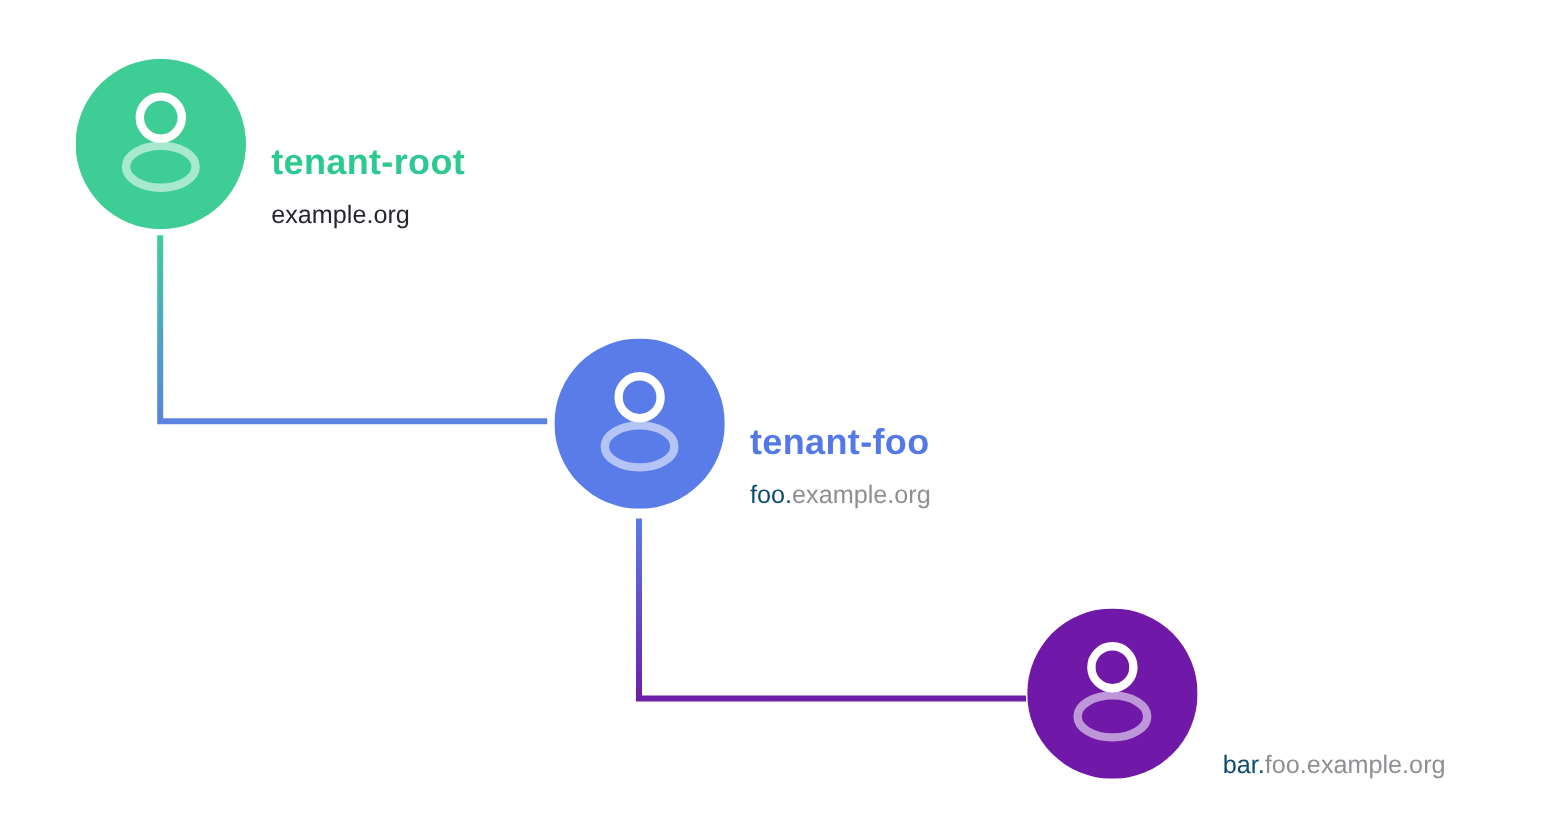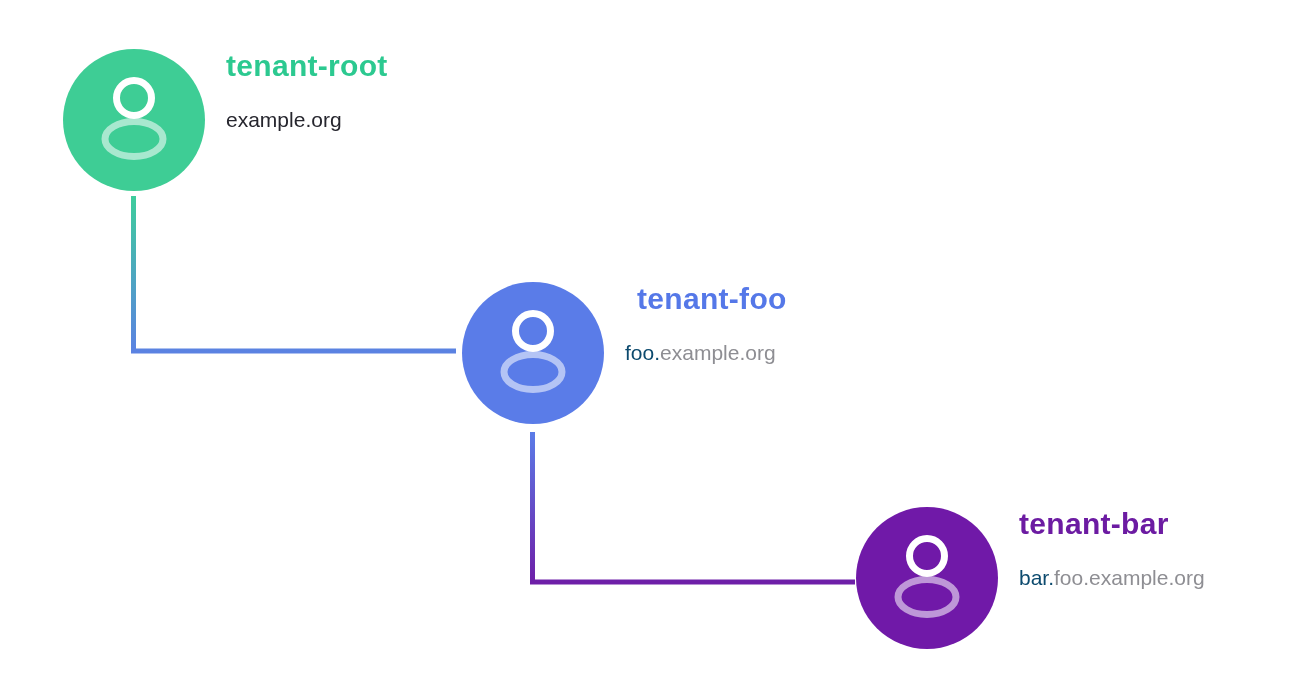--- a/index.html
+++ b/index.html
@@ -4,33 +4,33 @@
 <style>
   * { margin: 0; padding: 0; box-sizing: border-box; }
   html, body {
     width: 1300px; height: 700px;
     background: #ffffff;
     overflow: hidden;
     font-family: "Liberation Sans", sans-serif;
     position: relative;
   }
   .connectors { position: absolute; left: 0; top: 0; }
-  .node { position: absolute; display: flex; align-items: flex-start; }
+  .node { position: absolute; display: flex; align-items: flex-end; }
   .avatar { display: block; flex: 0 0 auto; }
   .labels { margin-left: 21px; display: flex; flex-direction: column; }
   .title {
     font-size: 30px;
     font-weight: bold;
     letter-spacing: 0.3px;
     line-height: 1.1;
     white-space: nowrap;
   }
   .domain {
     font-size: 21px;
-    margin-top: 26px;
+    margin-top: 16px;
     line-height: 1.1;
     white-space: nowrap;
   }
 </style>
 </head>
 <body>
 
 <svg class="connectors" width="1300" height="700" viewBox="0 0 1300 700">
   <defs>
     <linearGradient id="grad0" gradientUnits="userSpaceOnUse" x1="0" y1="196" x2="0" y2="351">
@@ -62,30 +62,29 @@
 
 <div class="node" style="left:462px; top:282px;">
   <svg class="avatar" width="142" height="142" viewBox="0 0 142 142">
     <circle cx="71" cy="71" r="71" fill="#5a7ce8"></circle>
     <g>
       <circle cx="71" cy="49" r="17.5" fill="none" stroke="#ffffff" stroke-width="7"></circle>
       <ellipse cx="71" cy="90" rx="29" ry="17.5" fill="none" stroke="#ffffff" stroke-opacity="0.55" stroke-width="7"></ellipse>
     </g>
   </svg>
   <div class="labels">
-    <div class="title" style="color: rgb(85, 120, 232); margin-left: 12px;">tenant-foo</div>
+    <div class="title" style="color: rgb(85, 120, 232);">tenant-foo</div>
     <div class="domain"><span style="color: #0c4a6e;">foo.</span><span style="color: rgb(142, 142, 147);">example.org</span></div>
   </div>
 </div>
 
 <div class="node" style="left:856px; top:507px;">
   <svg class="avatar" width="142" height="142" viewBox="0 0 142 142">
     <circle cx="71" cy="71" r="71" fill="#7019a8"></circle>
     <g>
       <circle cx="71" cy="49" r="17.5" fill="none" stroke="#ffffff" stroke-width="7"></circle>
       <ellipse cx="71" cy="90" rx="29" ry="17.5" fill="none" stroke="#ffffff" stroke-opacity="0.55" stroke-width="7"></ellipse>
     </g>
   </svg>
   <div class="labels">
-    <div class="title" style="color: rgb(108, 27, 162);">tenant-bar</div>
     <div class="domain"><span style="color: #0c4a6e;">bar.</span><span style="color: rgb(142, 142, 147);">foo.example.org</span></div>
   </div>
 </div>
 
 </body></html>

